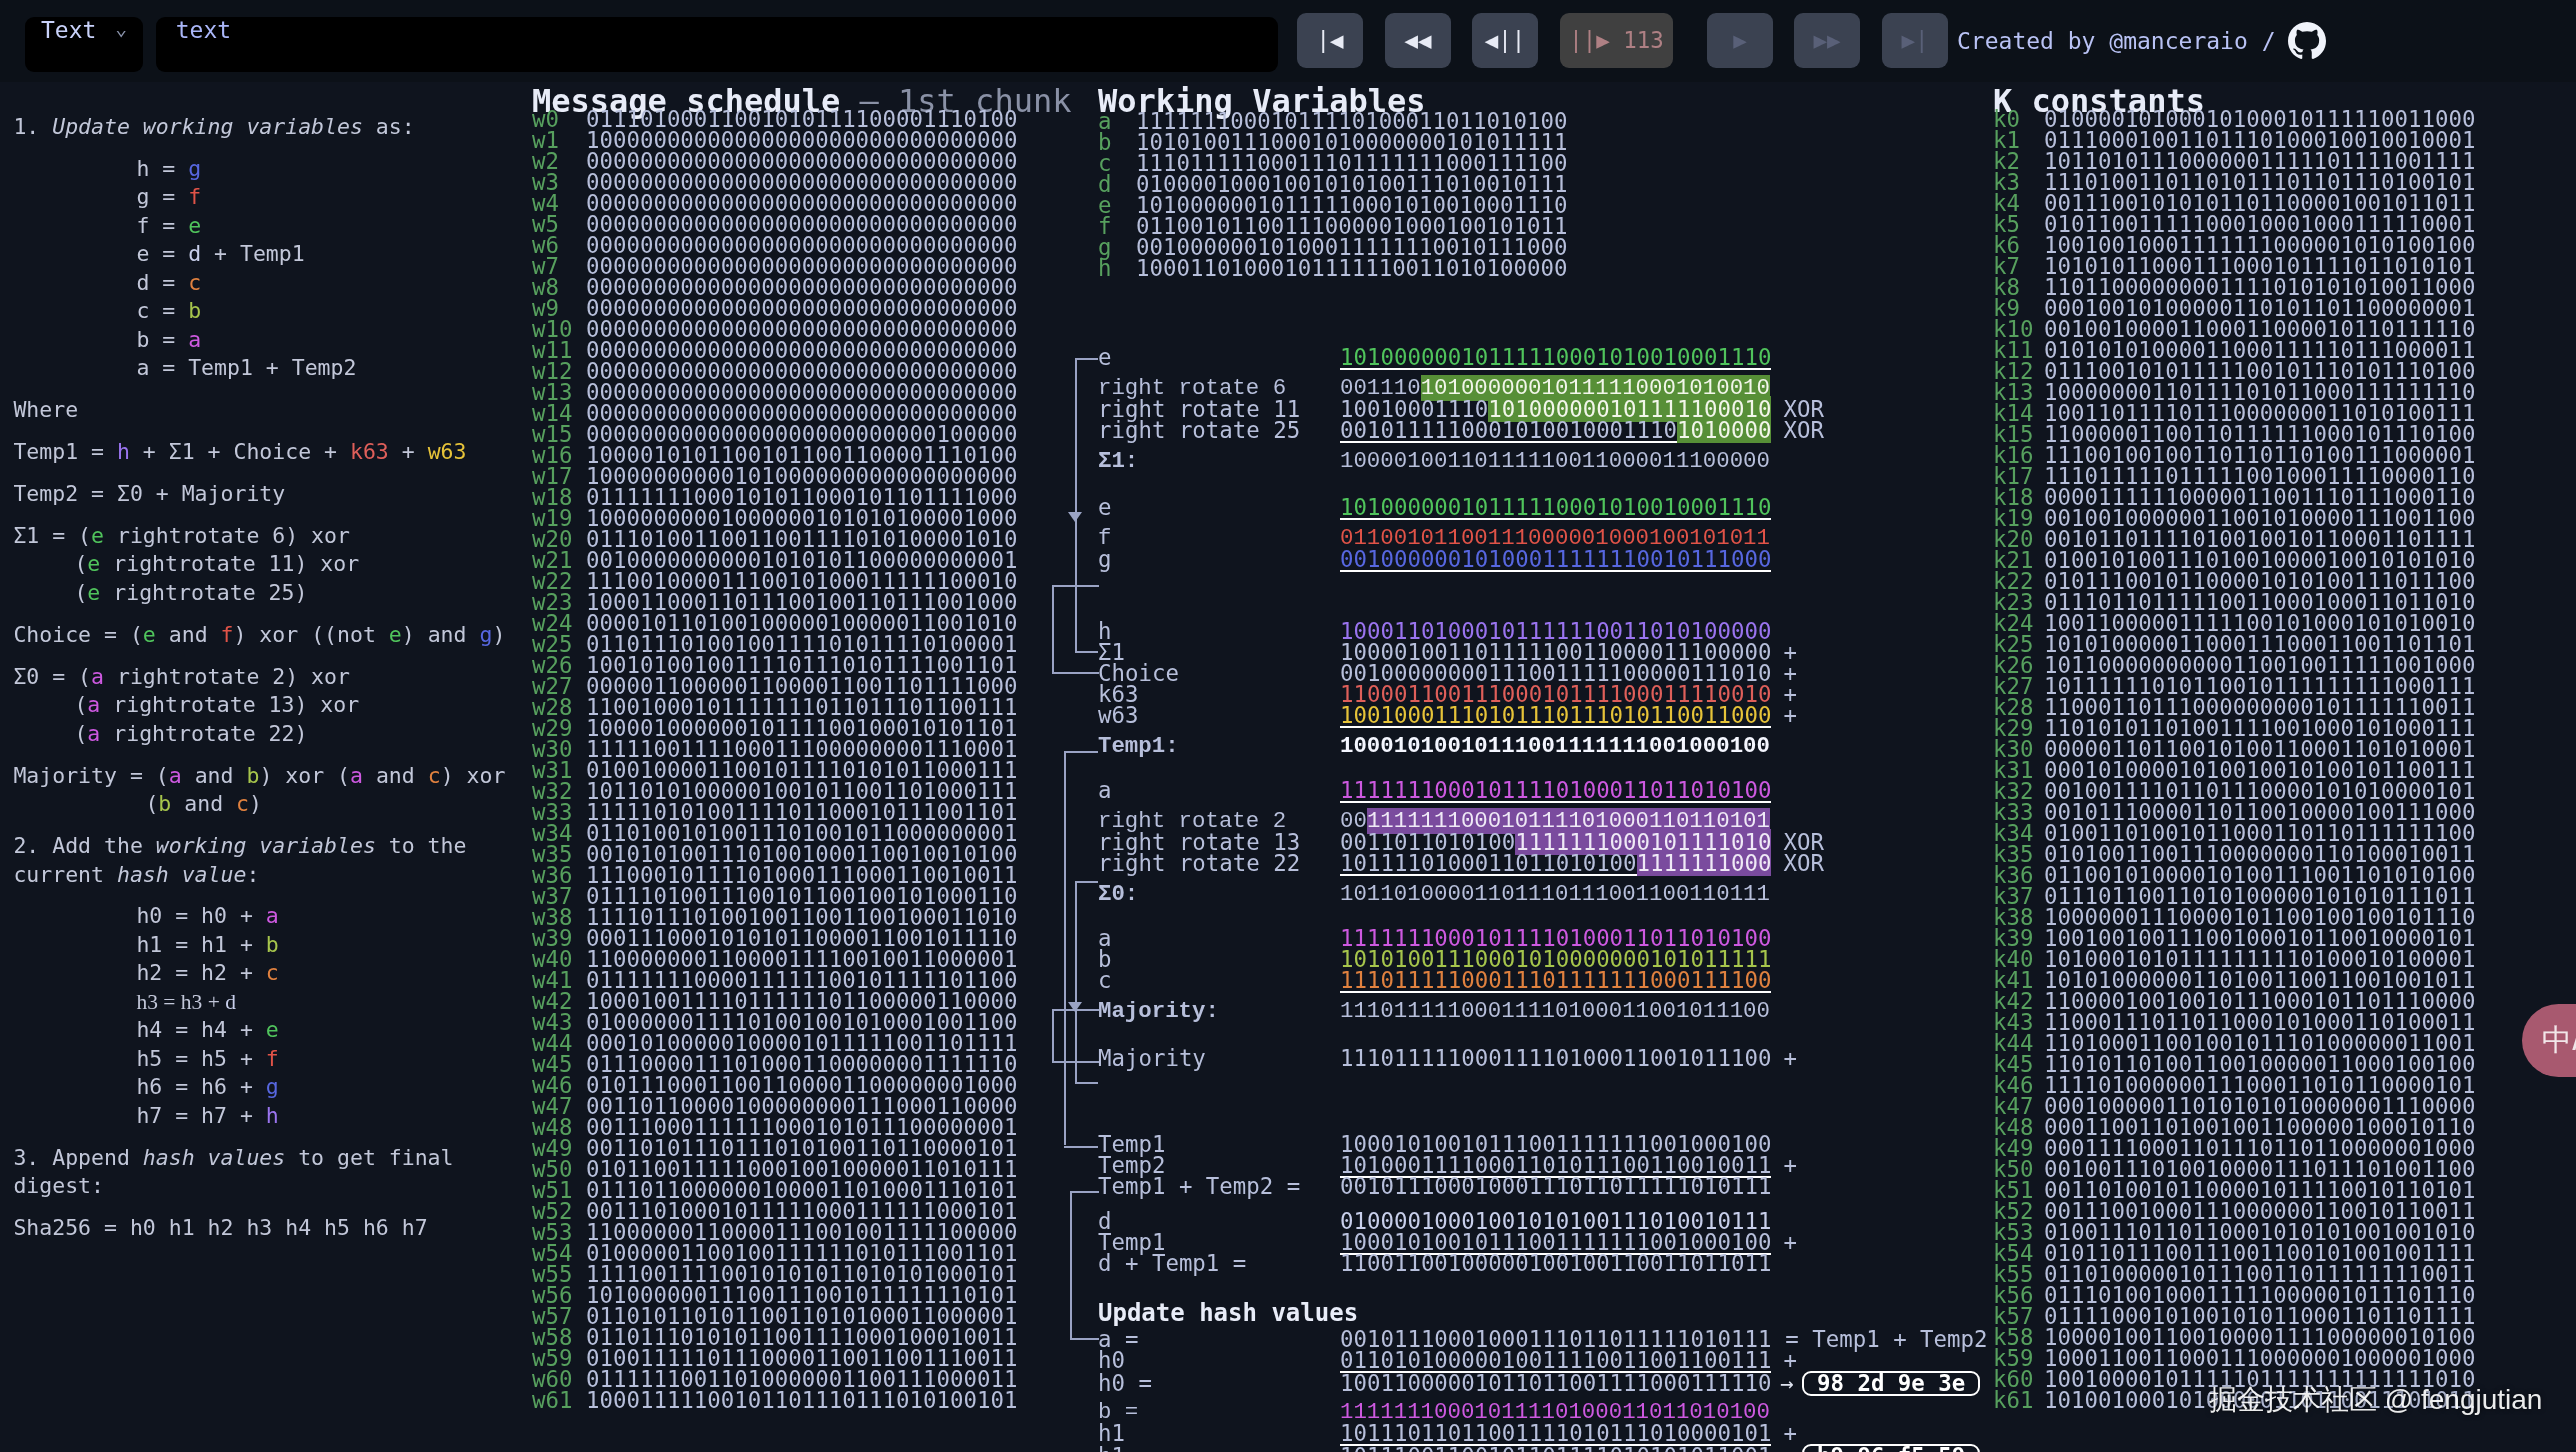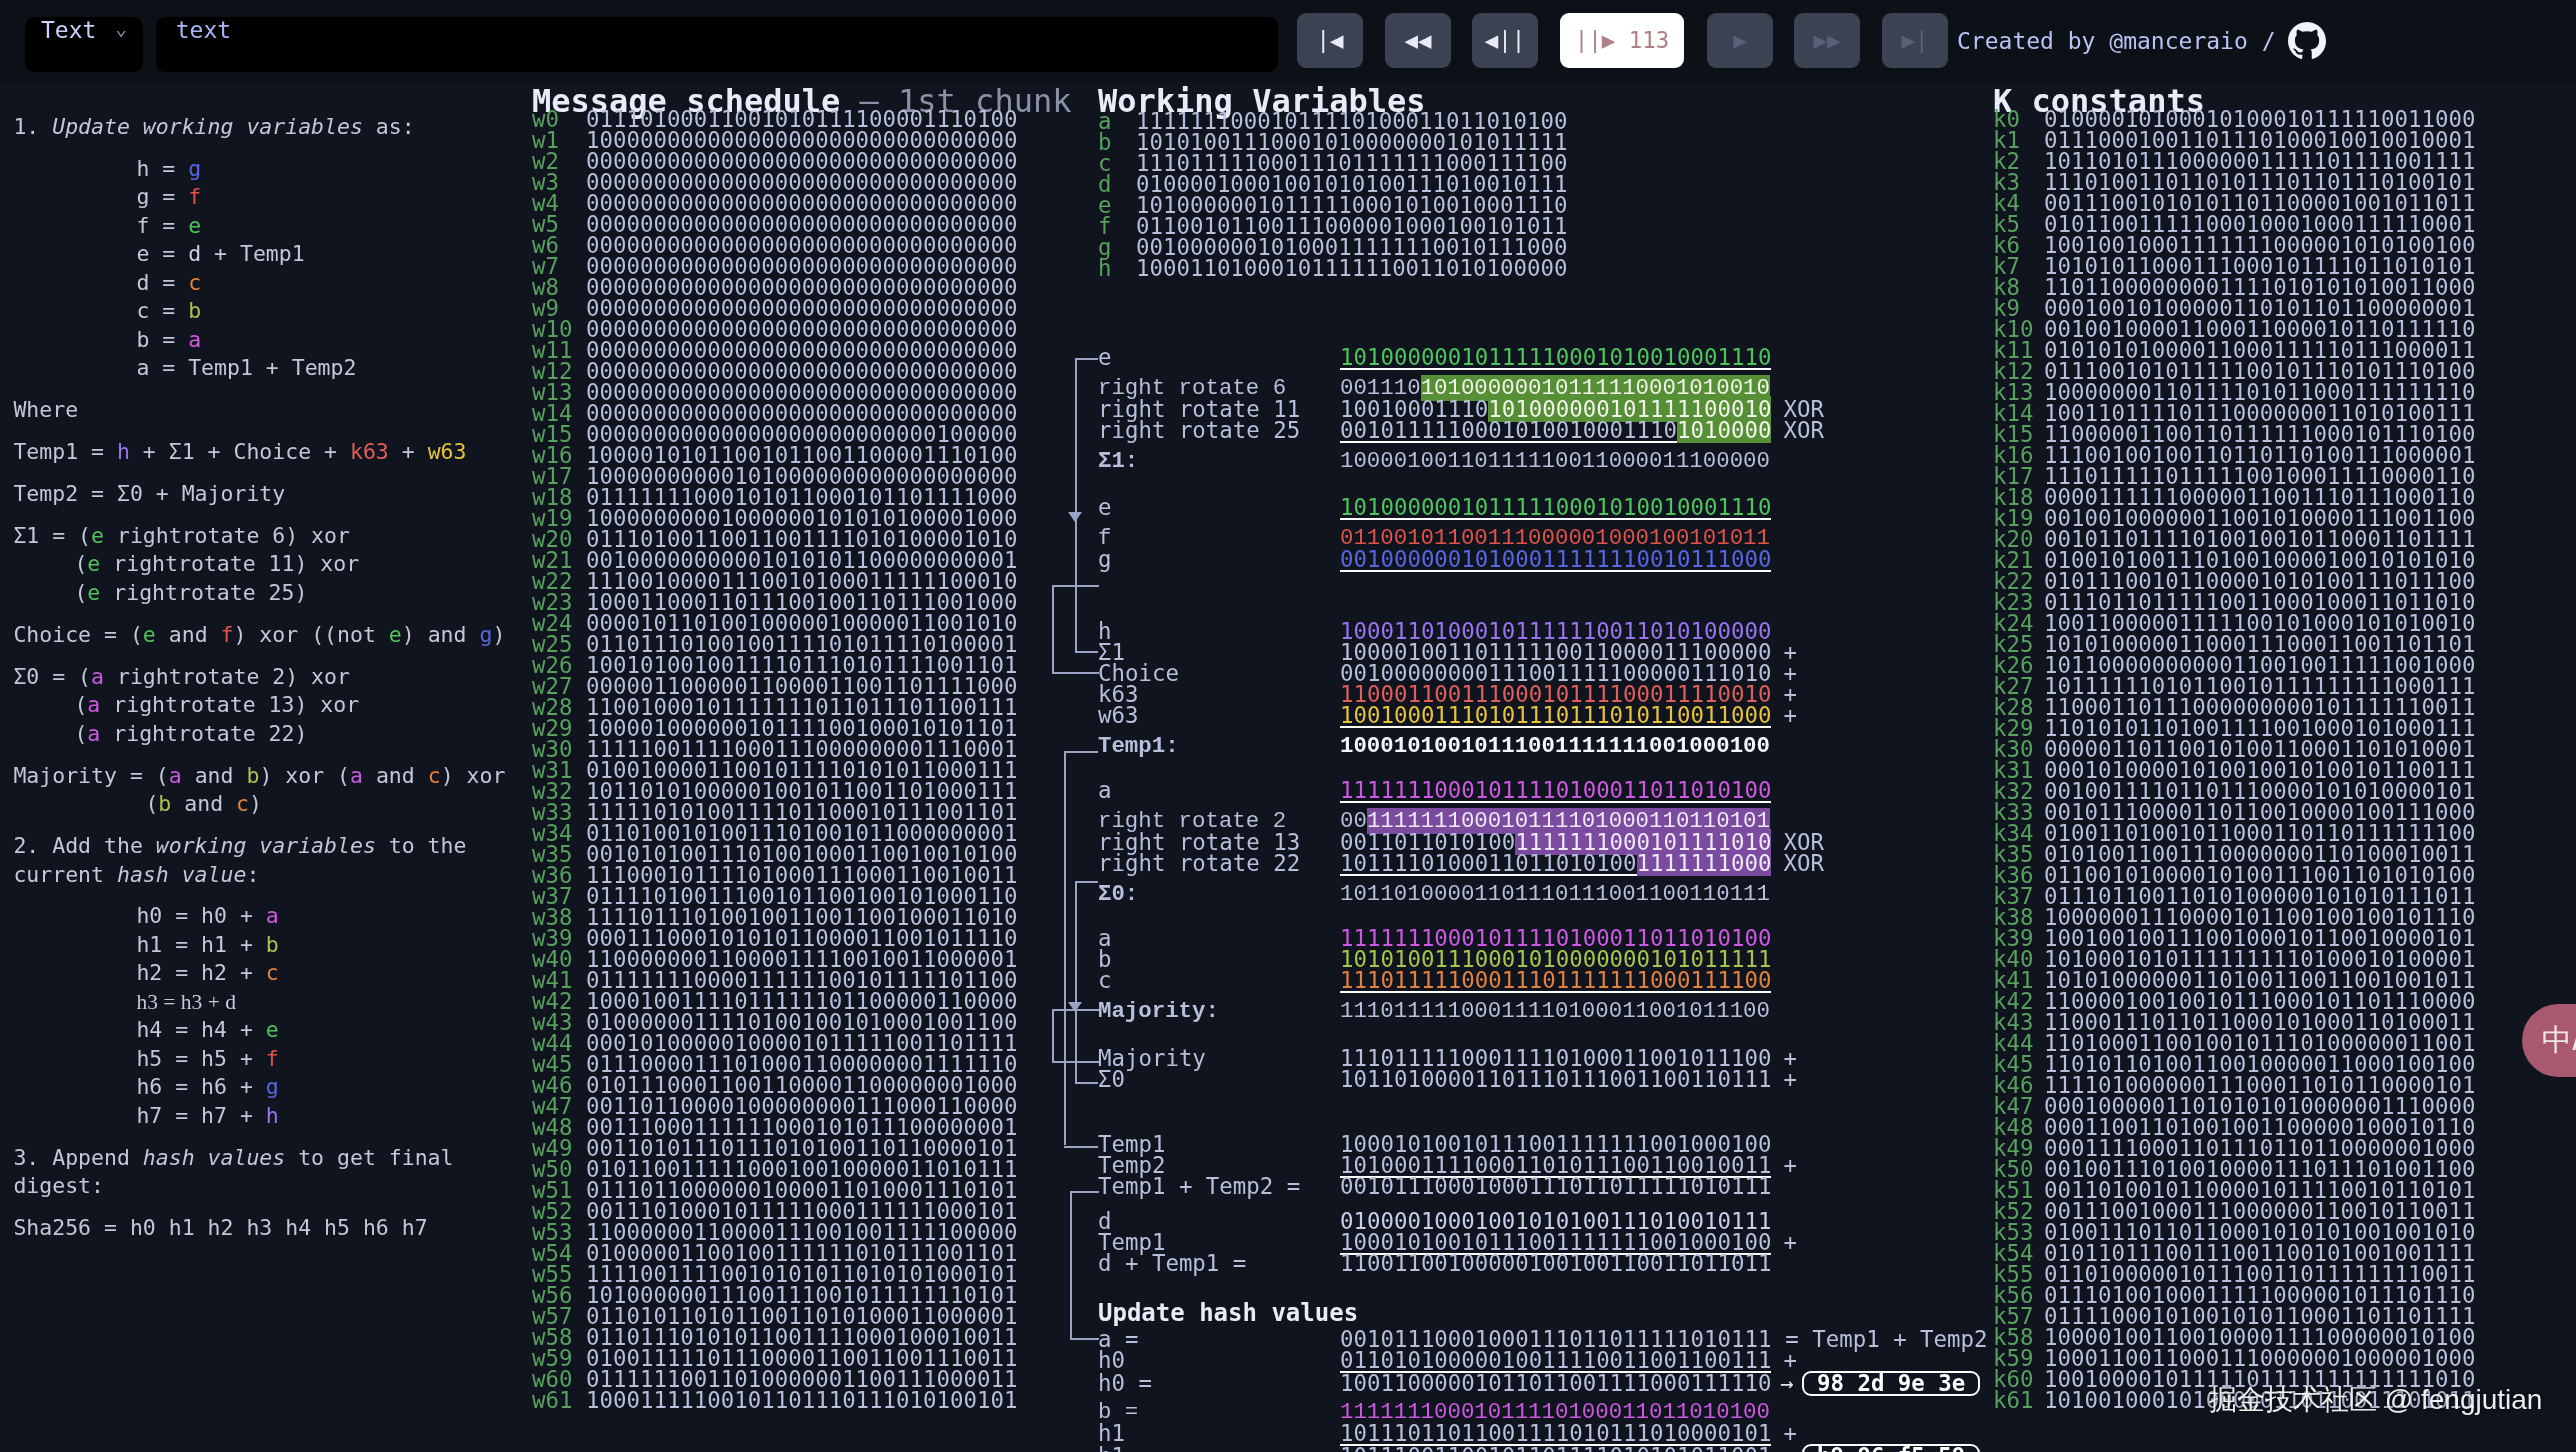--- a/index.html
+++ b/index.html
@@ -9,21 +9,21 @@
   #topbar{position:absolute;left:0;top:0;width:2576px;height:82px;background:#0c1118;}
   .ctl{position:absolute;top:17px;height:55px;background:#000000;border-radius:9px;
        display:flex;align-items:flex-start;box-sizing:border-box;}
   #msg-select{left:25px;width:118px;justify-content:space-between;padding:0 16px;cursor:pointer;}
   #msg-select .sel-txt{color:#c9d2fa;font-size:23px;}
   #msg-select .chev{color:#8a93ab;font-size:19.7px;}
   #msg-input{left:156px;width:1122px;padding:0 19.7px;}
   #msg-input .inp-txt{color:#aab6f8;font-size:23px;}
   .pbtn{position:absolute;top:12.5px;width:66px;height:55px;background:#3b4251;border-radius:9px;
         display:flex;align-items:center;justify-content:center;font-size:22.4px;color:#e8ebf5;cursor:pointer;}
-  .pbtn.red{width:124px;background:#ffffff;color:#af8084;cursor:default;}
+  .pbtn.red{width:113px;background:#404040;color:#af8084;cursor:default;}
   .pbtn.off{color:#596078;cursor:default;}
   #credit{position:absolute;left:1957px;top:0;height:82px;display:flex;align-items:center;color:#b9c2f4;font-size:23px;}
   #credit svg{margin-left:12.5px;}
   
   .hdr{position:absolute;font-size:32px;font-weight:bold;color:#e8ecf8;white-space:nowrap;}
   .hdr .sub{font-weight:normal;color:#8a91a6;}
   .bincol{position:absolute;font-size:22.4px;line-height:21px;white-space:nowrap;}
   .bincol .row{height:21px;}
   .bincol .lbl{display:inline-block;color:#57a05e;}
   .bincol .bin{color:#b7bfdb;}
@@ -243,21 +243,20 @@
       <div class="trow gap"><span class="tl wht">Σ0:</span><span class="tv lav">10110100001101110111001100110111</span></div>
     </div>
   <div class="tgroup" id="g5" style="top:928px;">
       <div class="trow"><span class="tl c-a">a</span><span class="tv c-a">11111110001011110100011011010100</span></div>
       <div class="trow"><span class="tl c-b">b</span><span class="tv c-b">10101001110001010000000101011111</span></div>
       <div class="trow"><span class="tl c-c">c</span><span class="tv c-c u">11101111100011101111111000111100</span></div>
       <div class="trow gap"><span class="tl wht">Majority:</span><span class="tv lav">11101111100011110100011001011100</span></div>
     </div>
   <div class="tgroup" id="g6" style="top:1048px;">
       <div class="trow"><span class="tl ">Majority</span><span class="tv lav">11101111100011110100011001011100</span><span class="sfx">+</span></div>
-      <div class="trow"><span class="tl ">Σ0</span><span class="tv lav">10110100001101110111001100110111</span><span class="sfx">+</span></div>
     </div>
   <div class="tgroup" id="g7" style="top:1134px;">
       <div class="trow"><span class="tl ">Temp1</span><span class="tv lav">10001010010111001111111001000100</span></div>
       <div class="trow"><span class="tl ">Temp2</span><span class="tv lav u">10100011110001101011100110010011</span><span class="sfx">+</span></div>
       <div class="trow"><span class="tl ">Temp1 + Temp2 =</span><span class="tv lav">00101110001000111011011111010111</span></div>
     </div>
   <div class="tgroup" id="g8" style="top:1211px;">
       <div class="trow"><span class="tl c-d">d</span><span class="tv c-d">01000010001001010100111010010111</span></div>
       <div class="trow"><span class="tl ">Temp1</span><span class="tv lav u">10001010010111001111111001000100</span><span class="sfx">+</span></div>
       <div class="trow"><span class="tl ">d + Temp1 =</span><span class="tv lav">11001100100000100100110011011011</span></div>

